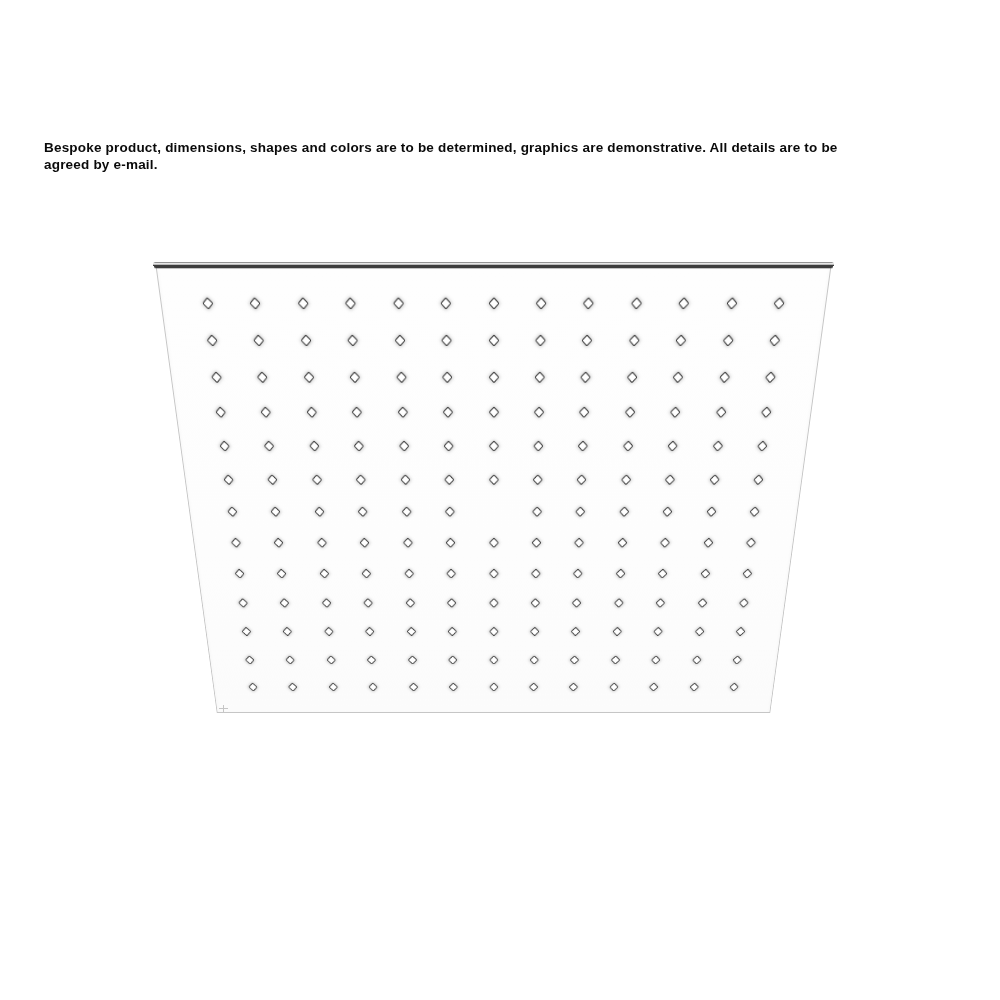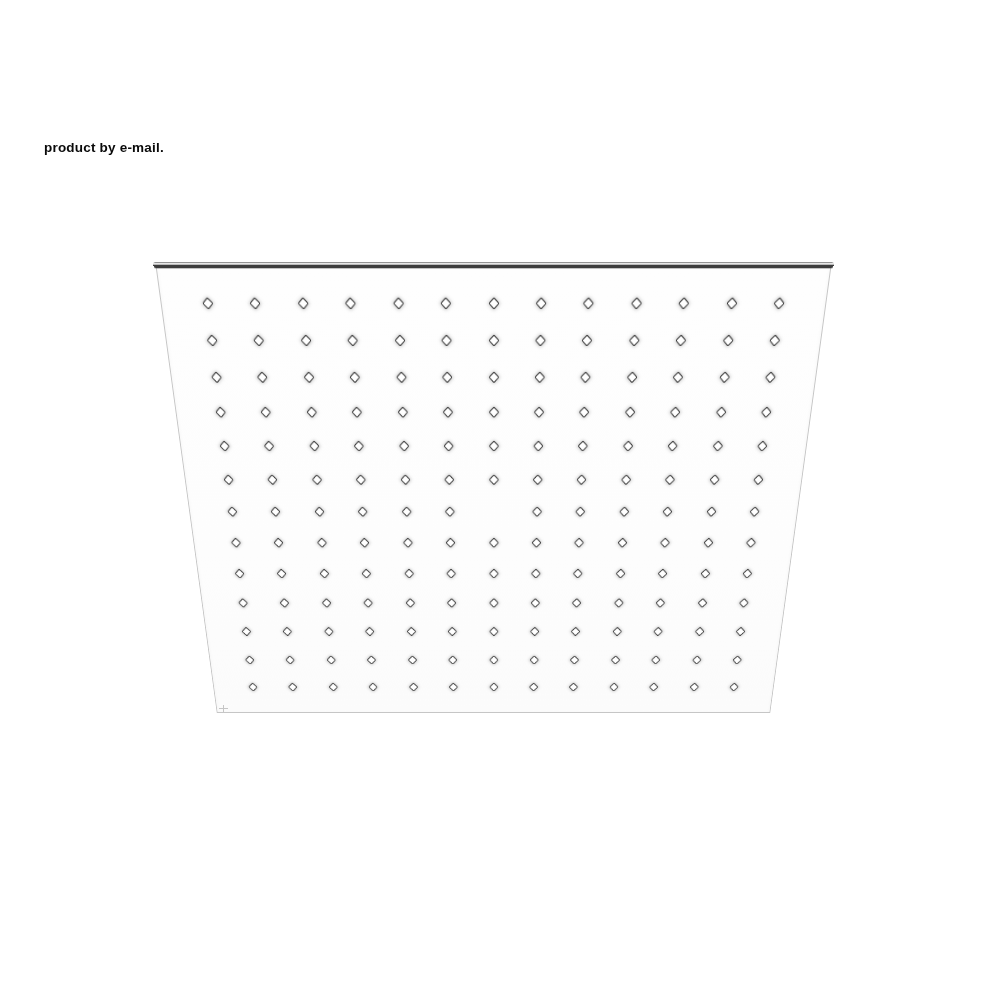--- a/index.html
+++ b/index.html
@@ -77,21 +77,22 @@
       linear-gradient(#9a9a9a, #9a9a9a) 0px 3px / 9px 1px no-repeat,
       linear-gradient(#9a9a9a, #9a9a9a) 4px 0px / 1px 7px no-repeat;
   }
 </style>
 </head>
 <body>
 
 <div class="stage" style="--page-bg: #ffffff; --text: #0a0a0a; --face: #fdfdfd; --face-edge: #c6c6c6; --rim-top: #8f8f8f; --rim-mid: #e7e7e7; --rim-dark: #3d3d3d; --nozzle-outline: #3a3a3a; --nozzle-fill: #ffffff;">
 
   <div class="disclaimer">
-    <div>product by e-mail.</div>
+    <div>Bespoke product, dimensions, shapes and colors are to be determined, graphics are demonstrative. All details are to be</div>
+    <div>agreed by e-mail.</div>
   </div>
 
   <div class="plate">
     <div class="rim"></div>
 
   <div class="nozzle" style="left: 47px; top: 46px;"></div>
       <div class="nozzle" style="left: 95.4167px; top: 46px;"></div>
       <div class="nozzle" style="left: 143.833px; top: 46px;"></div>
       <div class="nozzle" style="left: 192.25px; top: 46px;"></div>
       <div class="nozzle" style="left: 240.667px; top: 46px;"></div>

